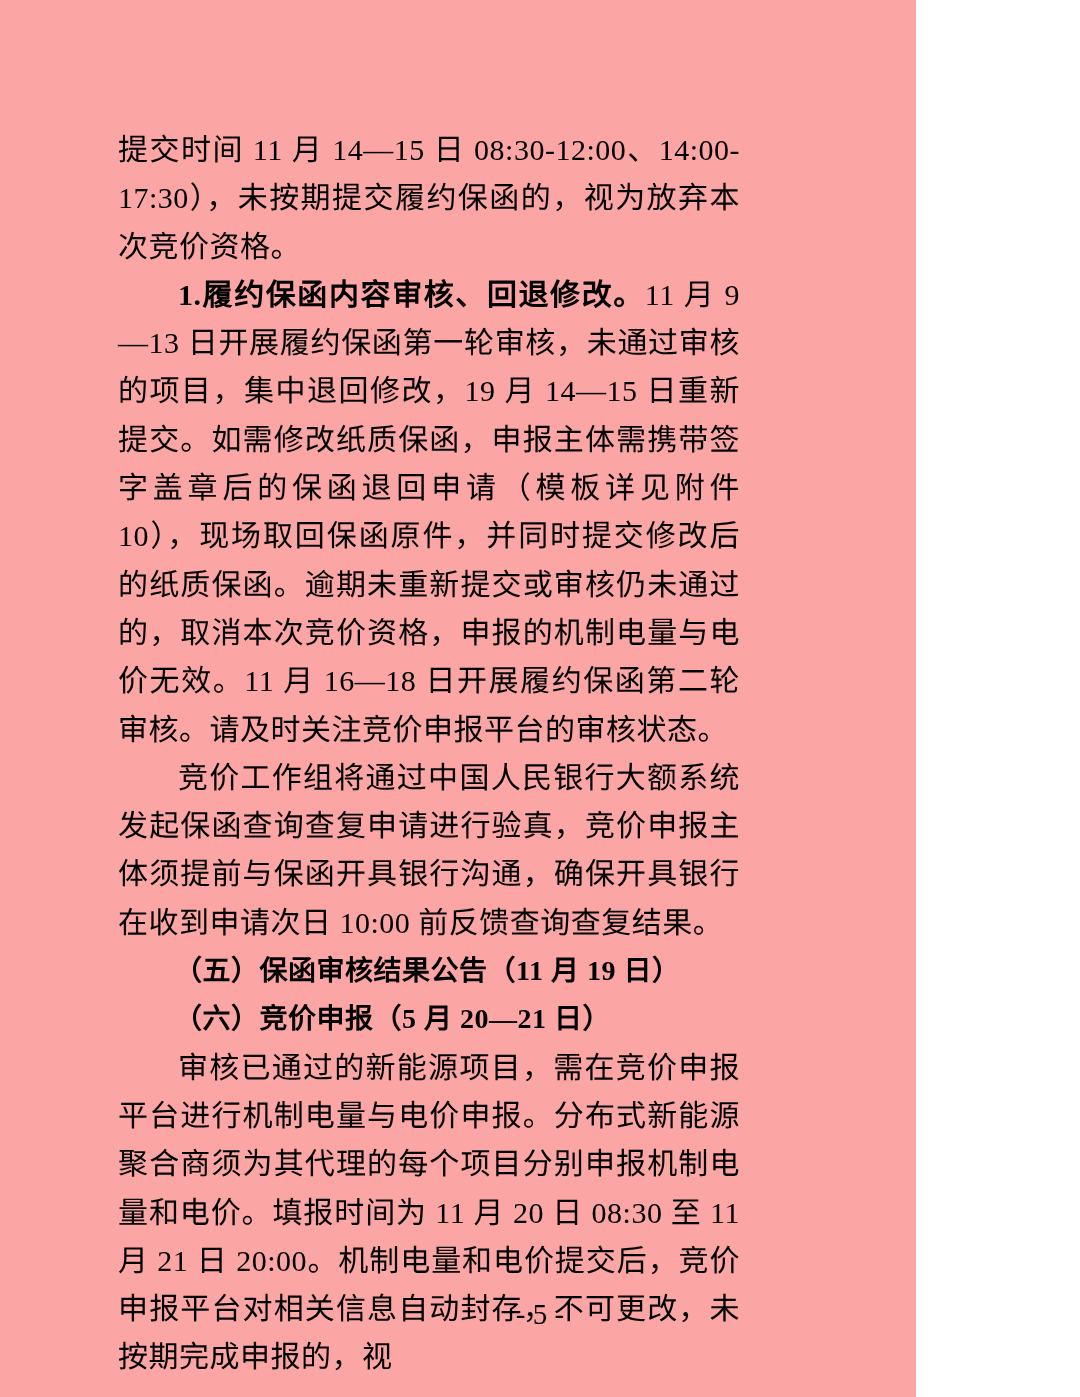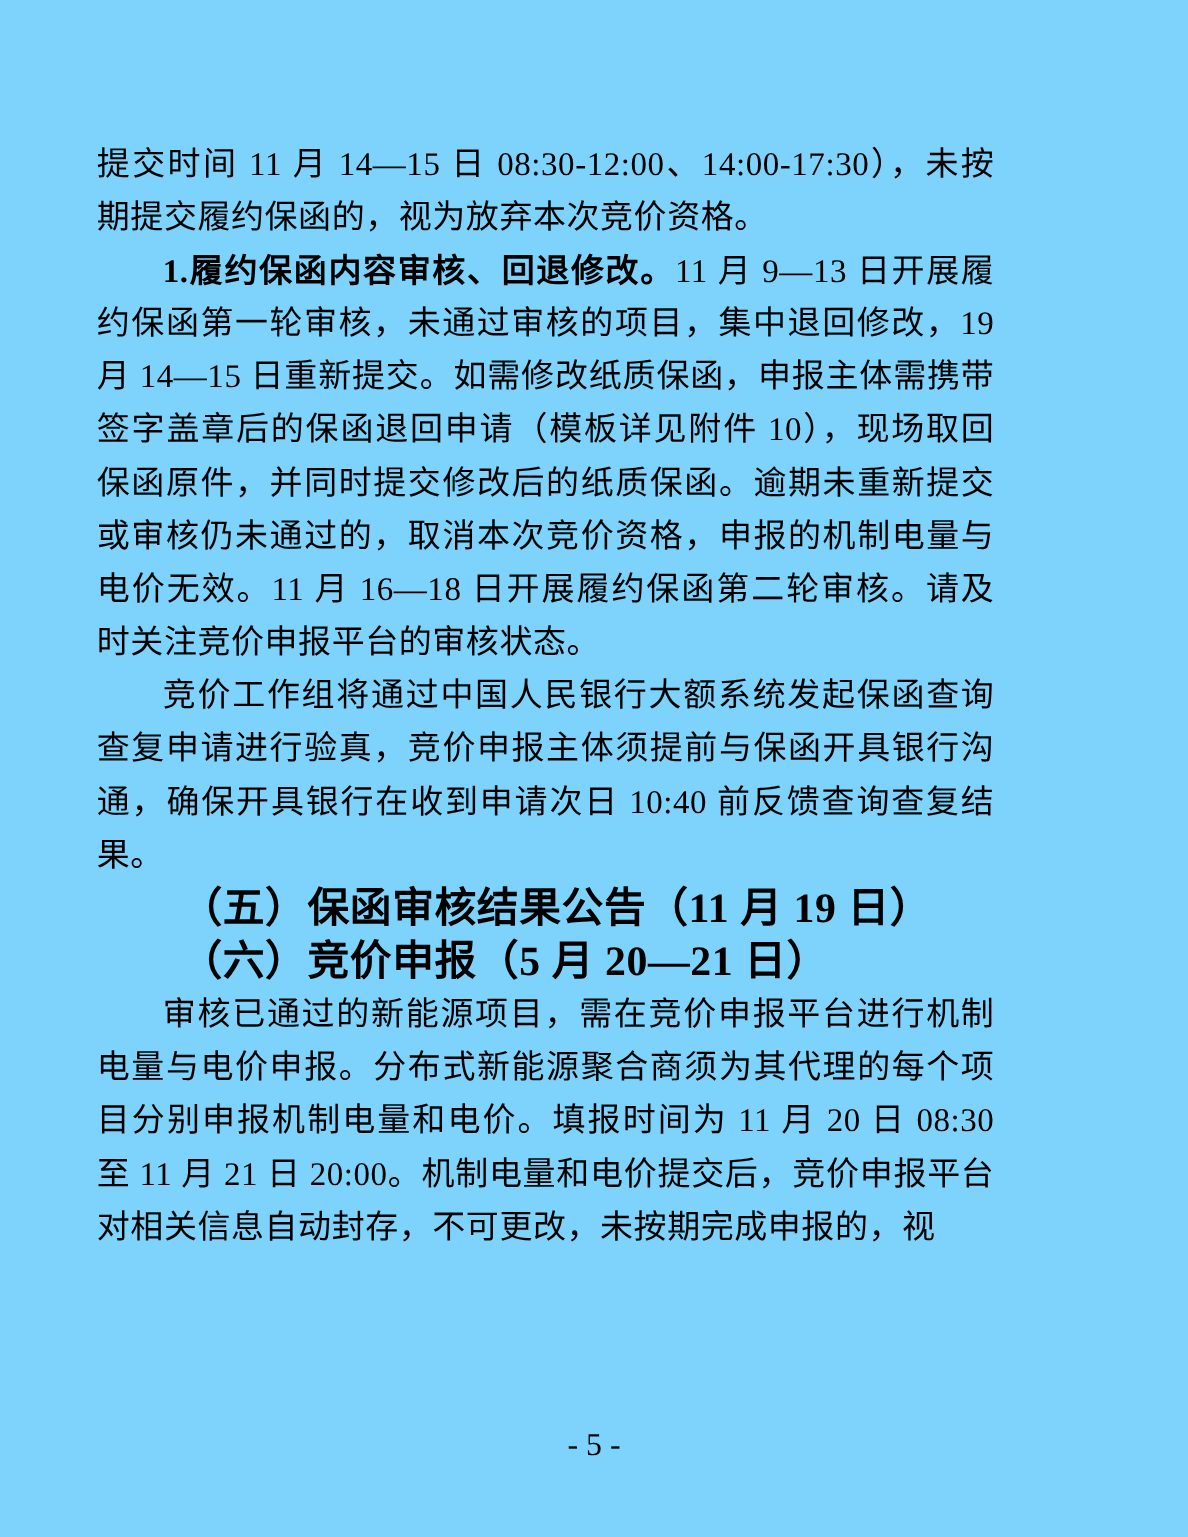--- a/index.html
+++ b/index.html
@@ -11,41 +11,41 @@
     width: 1080px;
     height: 1397px;
     font-family: "Liberation Serif", "DejaVu Serif", serif;
     color: #000000;
     position: relative;
     overflow: hidden;
   }
   .page {
     position: relative;
     box-sizing: border-box;
-    width: 1080px;
+    width: 916px;
     height: 1397px;
-    padding: 126px 176px 0 88px;
-    background: #7dd3fc;
+    padding: 126px 176px 0 118px;
+    background: #fca5a5;
   }
   .para {
     margin: 0;
     font-size: 30px;
     line-height: 48.3px;
     text-align: justify;
     letter-spacing: 0.5px;
   }
   .para.indent {
     text-indent: 2em;
   }
   .para .lead {
     font-weight: bold;
   }
   .heading {
     margin: 0;
-    font-size: 38px;
+    font-size: 28px;
     line-height: 48.3px;
     font-weight: bold;
     text-indent: 2em;
     text-align: left;
     letter-spacing: 0.5px;
   }
   .page-number {
     position: absolute;
     top: 1294px;
     left: 0;
@@ -58,21 +58,21 @@
 </style>
 </head>
 <body>
 
 <div class="page">
 
   <p class="para"><span>提交时间 11 月 14—15 日 08:30-12:00、14:00-17:30），未按期提交履约保函的，视为放弃本次竞价资格。</span></p>
 
   <p class="para indent"><span class="lead">1.履约保函内容审核、回退修改。</span><span>11 月 9—13 日开展履约保函第一轮审核，未通过审核的项目，集中退回修改，19 月 14—15 日重新提交。如需修改纸质保函，申报主体需携带签字盖章后的保函退回申请（模板详见附件 10），现场取回保函原件，并同时提交修改后的纸质保函。逾期未重新提交或审核仍未通过的，取消本次竞价资格，申报的机制电量与电价无效。11 月 16—18 日开展履约保函第二轮审核。请及时关注竞价申报平台的审核状态。</span></p>
 
-  <p class="para indent"><span>竞价工作组将通过中国人民银行大额系统发起保函查询查复申请进行验真，竞价申报主体须提前与保函开具银行沟通，确保开具银行在收到申请次日 10:40 前反馈查询查复结果。</span></p>
+  <p class="para indent"><span>竞价工作组将通过中国人民银行大额系统发起保函查询查复申请进行验真，竞价申报主体须提前与保函开具银行沟通，确保开具银行在收到申请次日 10:00 前反馈查询查复结果。</span></p>
 
   <h3 class="heading">（五）保函审核结果公告（11 月 19 日）</h3>
 
 
   <h3 class="heading">（六）竞价申报（5 月 20—21 日）</h3>
 
   <p class="para indent"><span>审核已通过的新能源项目，需在竞价申报平台进行机制电量与电价申报。分布式新能源聚合商须为其代理的每个项目分别申报机制电量和电价。填报时间为 11 月 20 日 08:30 至 11 月 21 日 20:00。机制电量和电价提交后，竞价申报平台对相关信息自动封存，不可更改，未按期完成申报的，视</span></p>
 
   <div class="page-number">- 5 -</div>
 

